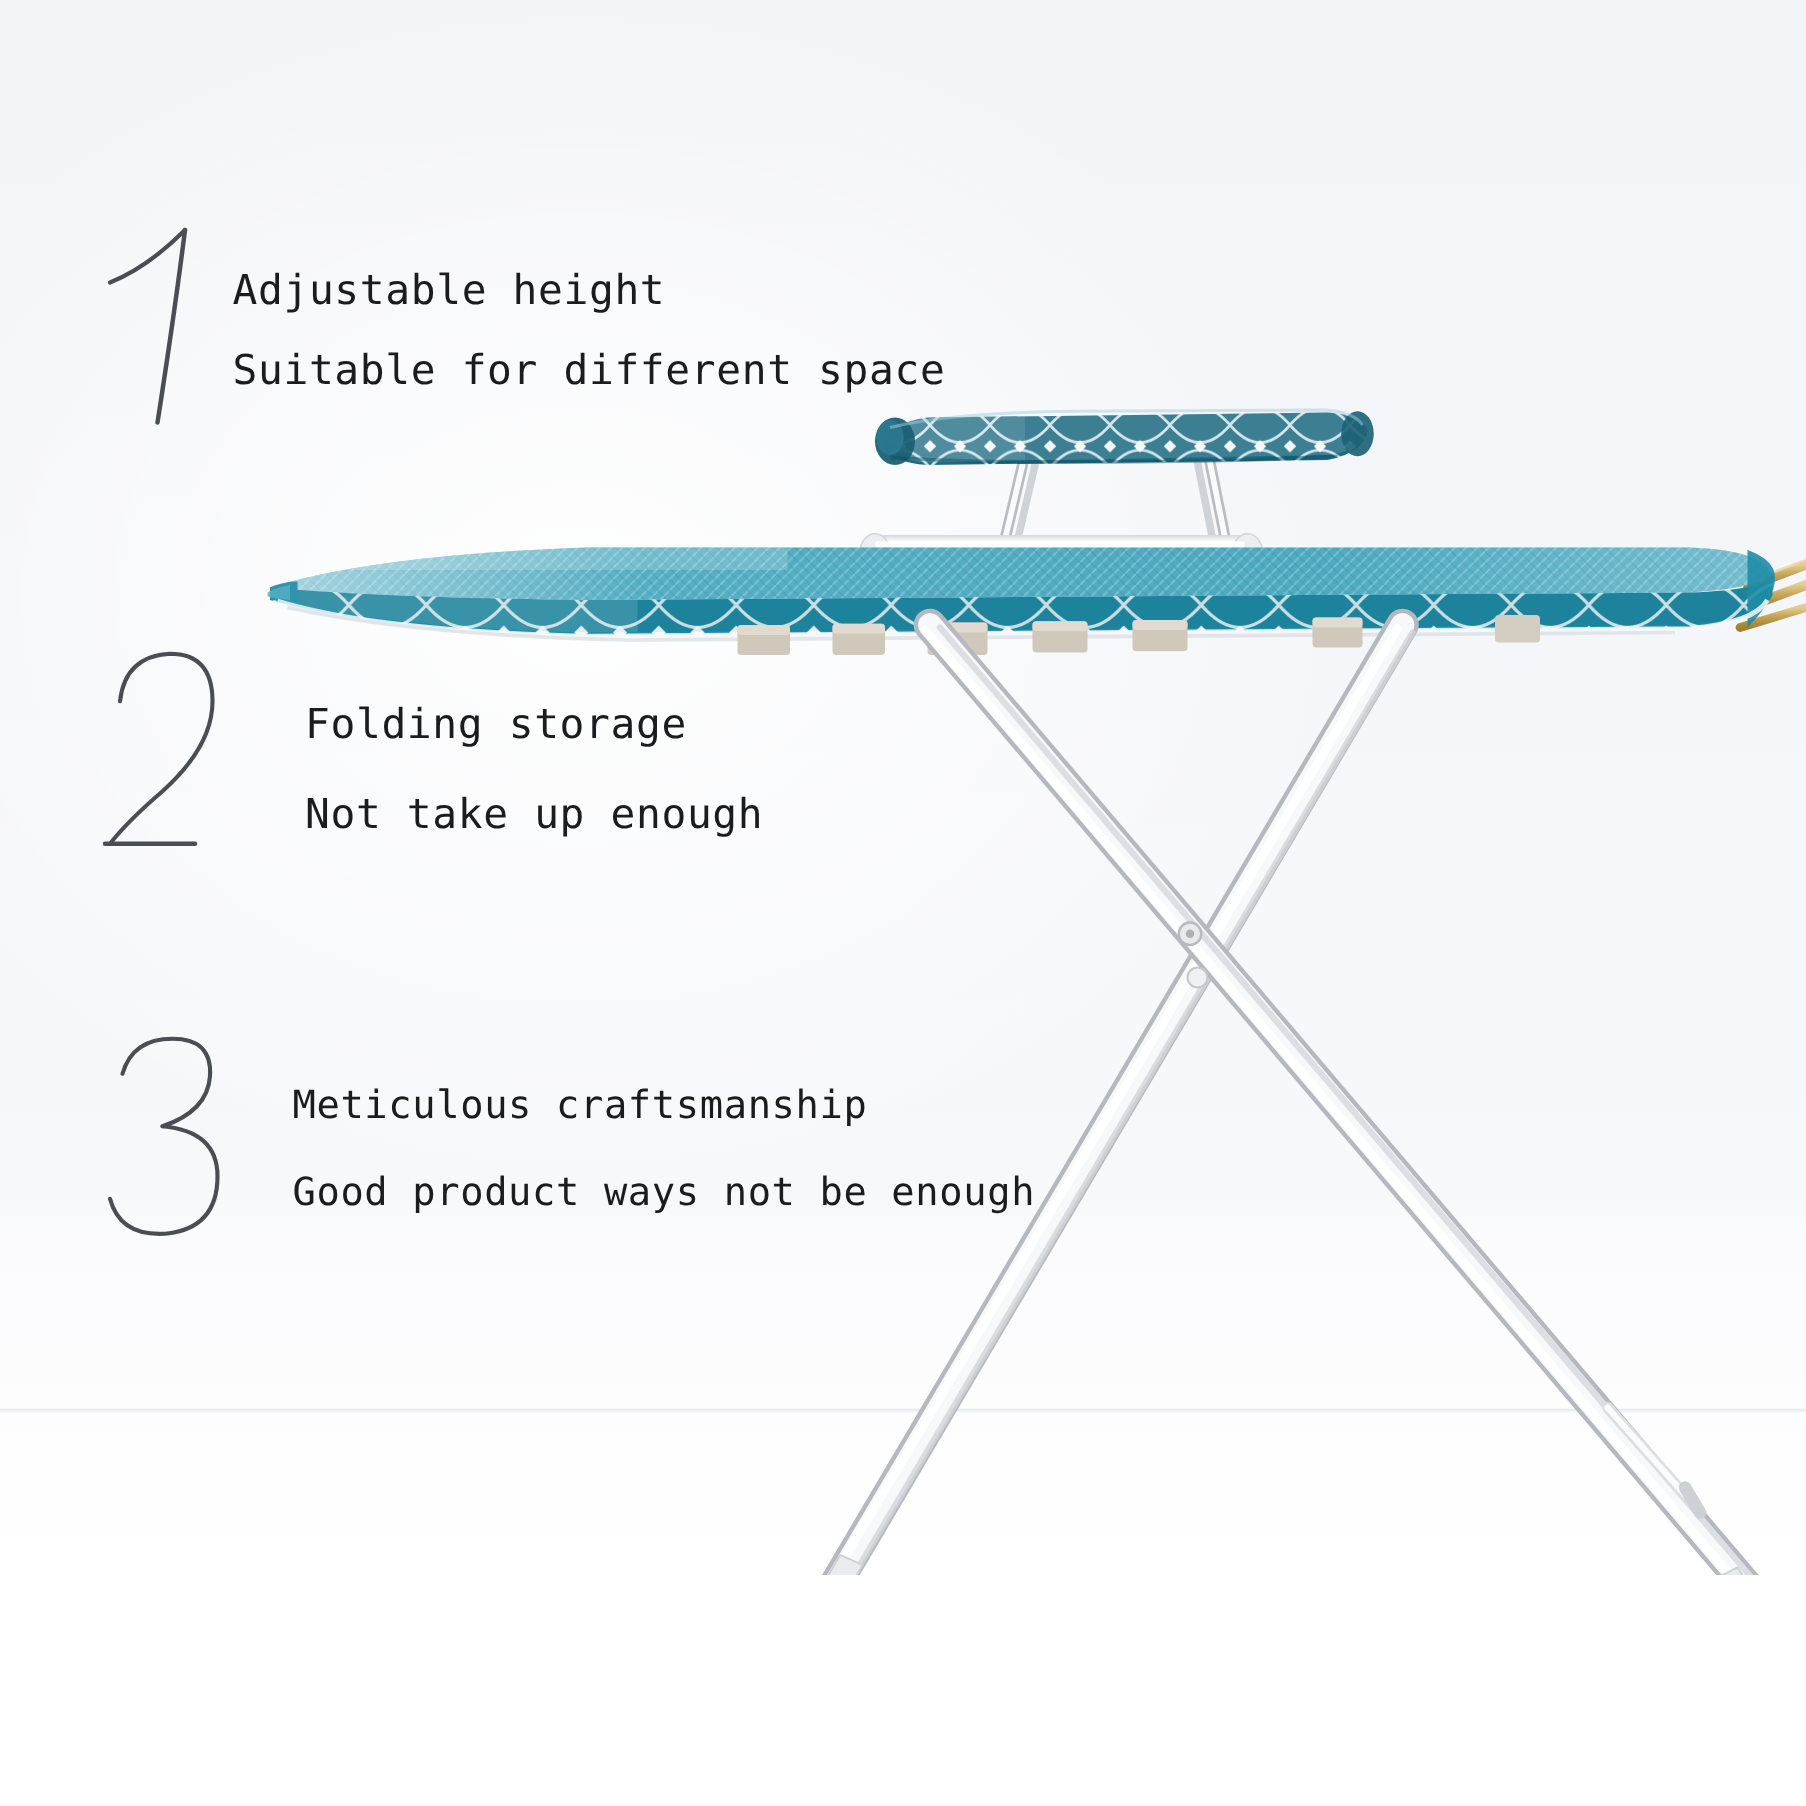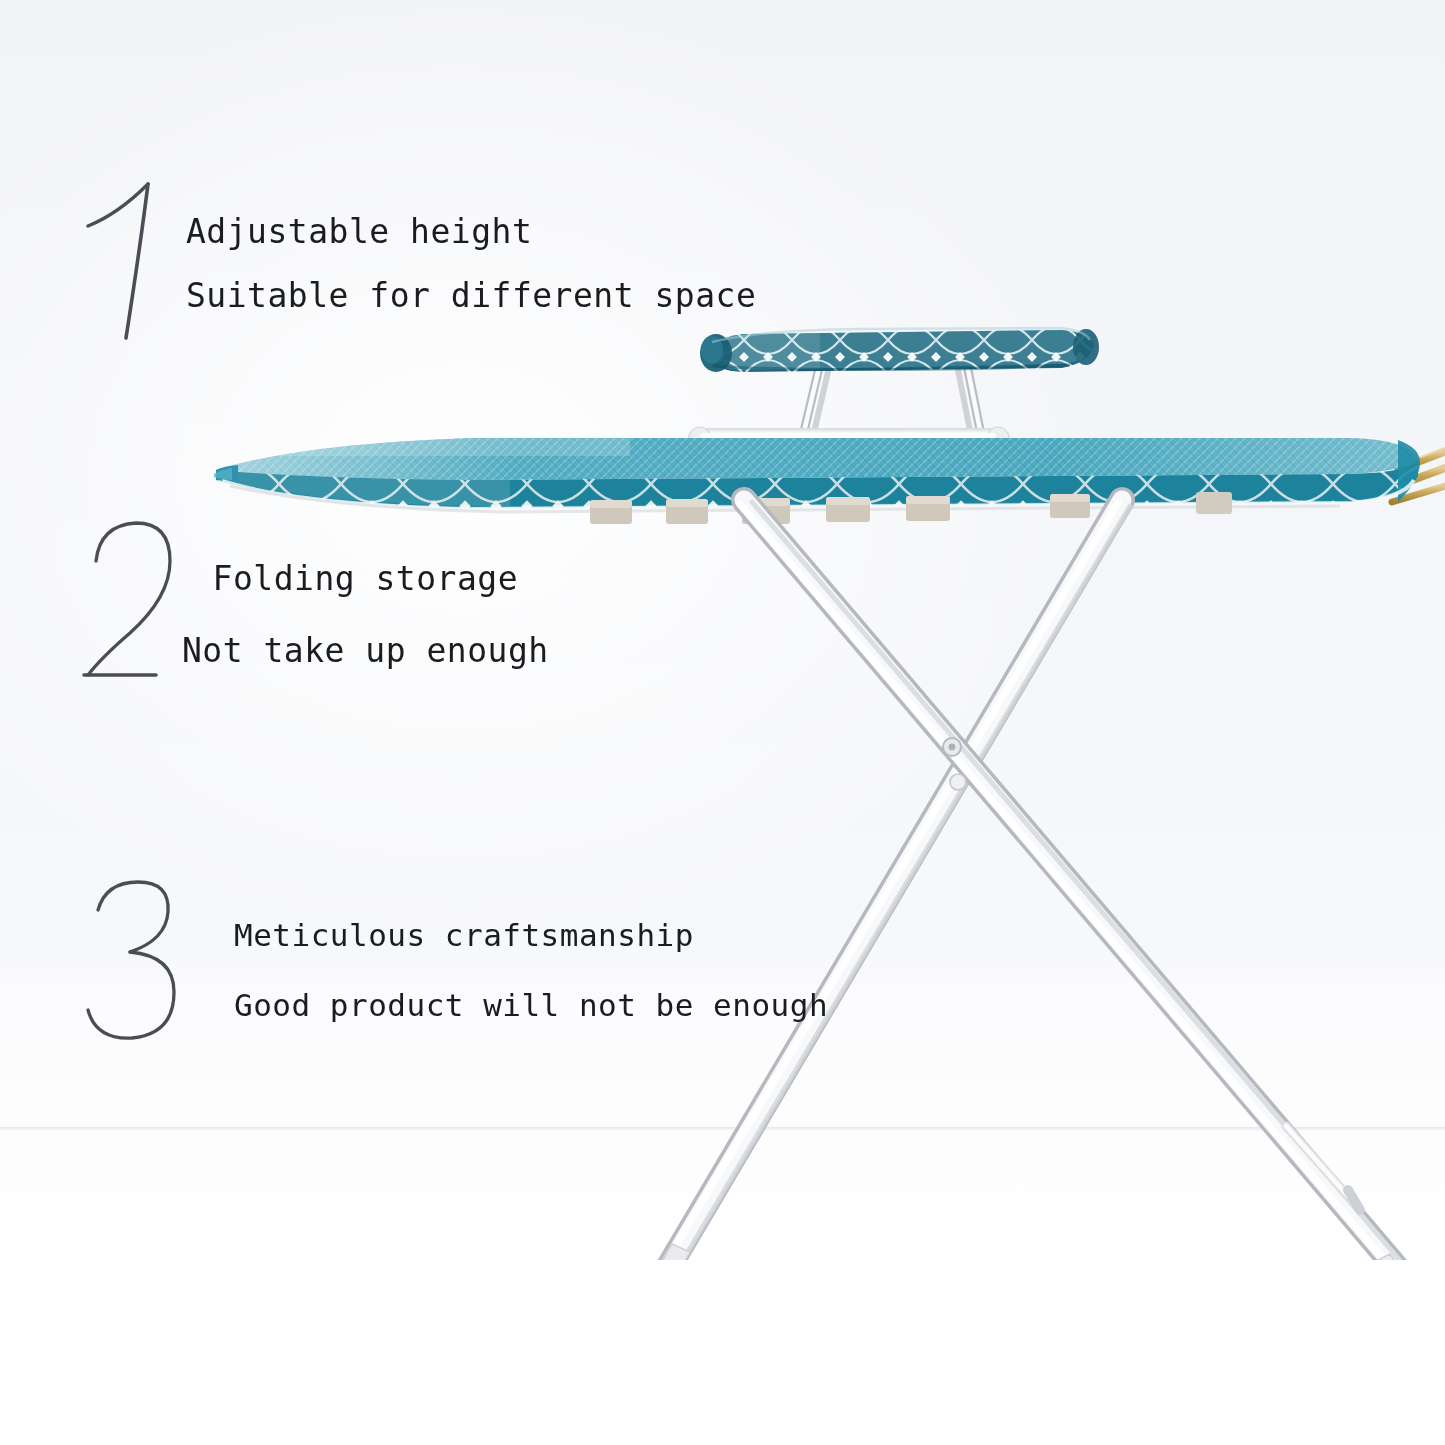--- a/index.html
+++ b/index.html
@@ -44,24 +44,24 @@
     color:#1b1c1e;
     white-space:nowrap;
     letter-spacing:.5px;
   }
 
   #feat1{ left:82px;  top:178px; }
   #feat1 .ftext{ margin-left:18px; padding-top:22px; }
   #feat1 .fline{ font-size:33px; line-height:64px; }
 
   #feat2{ left:82px;  top:515px; }
-  #feat2 .ftext{ padding-top:28px;align-items:center; }
+  #feat2 .ftext{ margin-left:62px; padding-top:28px; }
   #feat2 .fline{ font-size:33px; line-height:72px; }
 
-  #feat3{ left:82px;  top:876px; }
+  #feat3{ left:82px;  top:825px; }
   #feat3 .ftext{ margin-left:52px; padding-top:24px; }
   #feat3 .fline{ font-size:31px; line-height:70px; }
 
   
   #product{ position:absolute; left:0; top:0; width:1445px; height:1445px; }
   #product svg{ display:block; }
 </style>
 </head>
 <body>
 
@@ -299,17 +299,17 @@
 
   <div class="feature" id="feat3">
     <div class="fnum">
       <svg width="100" height="170" viewBox="0 0 100 170" aria-hidden="true">
         <path d="M16 34 Q24 6 56 6 Q88 6 86 36 Q84 64 48 76" fill="none" stroke="#4a4e54" stroke-width="3.3" stroke-linecap="round"></path>
         <path d="M48 76 Q92 80 92 116 Q92 158 50 162 Q14 164 6 134" fill="none" stroke="#4a4e54" stroke-width="3.3" stroke-linecap="round"></path>
       </svg>
     </div>
     <div class="ftext">
       <div class="fline">Meticulous craftsmanship</div>
-      <div class="fline">Good product will not be enough</div>
+      <div class="fline">Good product ways not be enough</div>
     </div>
   </div>
 
 </div>
 
 </body></html>

